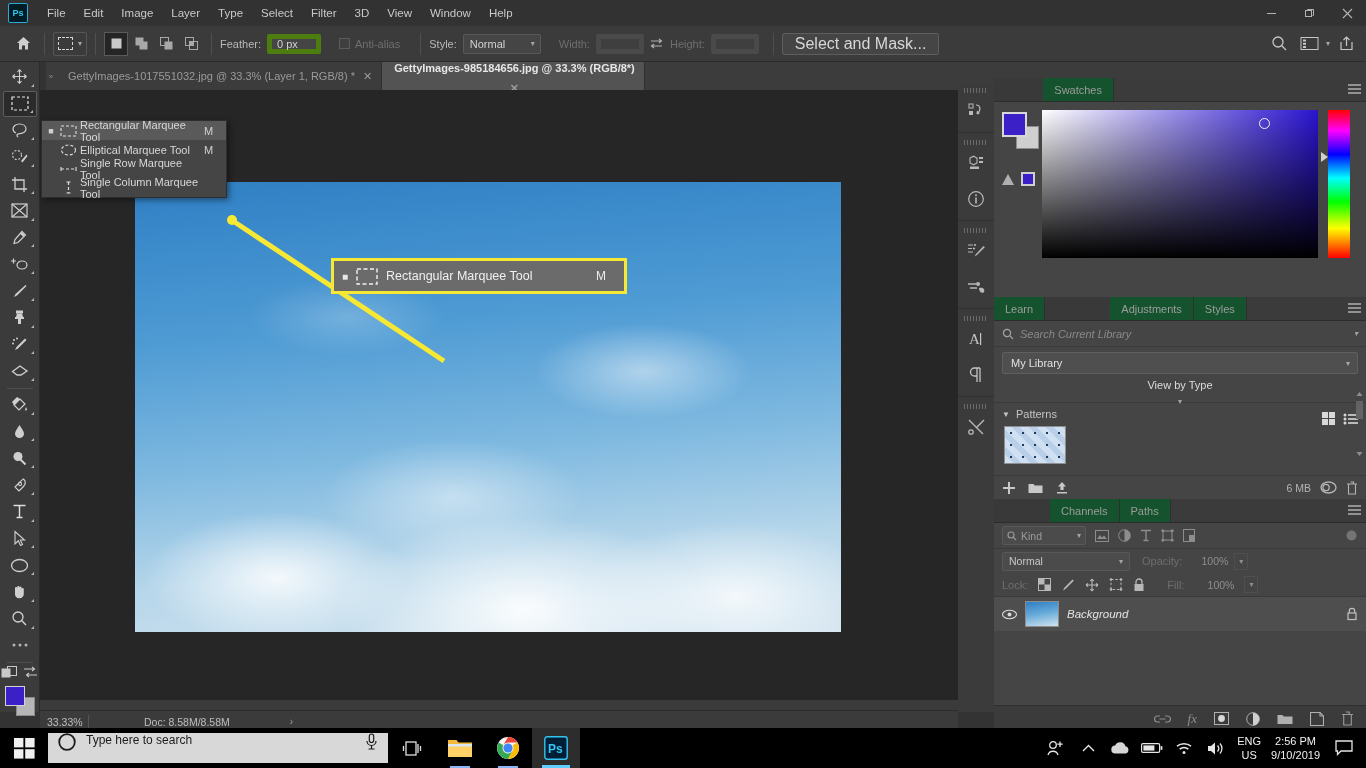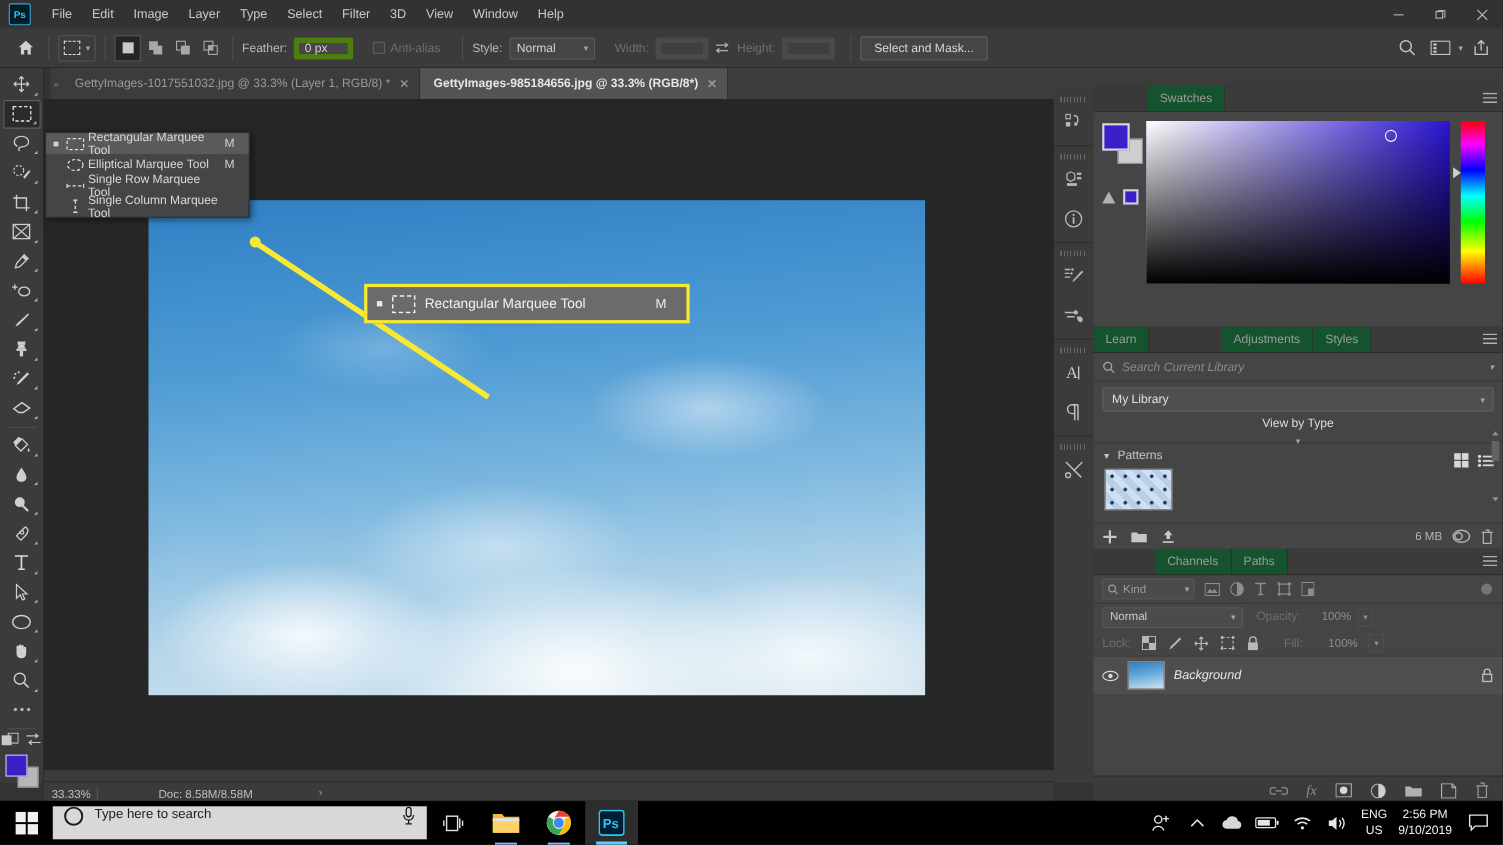--- a/index.html
+++ b/index.html
@@ -68,37 +68,37 @@
     height:20px; color:#d2d2d2; font-size:11px; padding:0 18px 0 6px;
     display:flex; align-items:center; position:relative; min-width:78px;
   }
   .opt-select .chev { position:absolute; right:5px; }
   .checkbox-sq {
     width:11px; height:11px; border:1px solid #5c5c5c; background:#3f3f3f;
     margin-right:5px; display:inline-block;
   }
   .btn-select-mask {
     background:#454545; border:1px solid #5e5e5e; border-radius:2px;
-    height:22px; padding:0 12px; color:#d7d7d7; font-size:11px;
+    height:22px; padding:0 12px; color:#d7d7d7; font-size:16px;
     display:flex; align-items:center;
   }
   .opt-right { position:absolute; right:6px; display:flex; align-items:center; gap:2px; }
   .opt-right .ico { width:28px; height:28px; display:flex; align-items:center; justify-content:center; }
 
   
   .tabbar {
     position:absolute; left:56px; top:62px; width:1326px; height:28px;
     background:#4b4b4b; display:flex; align-items:flex-end;
   }
   .doc-tab {
     height:28px; display:flex; align-items:center; gap:8px;
     padding:0 9px 0 12px; font-size:11px; color:#9a9a9a;
     background:#3c3c3c; border-right:1px solid #2e2e2e;
   }
-  .doc-tab.active { background:#535353; color:#e6e6e6; font-weight:bold; }
+  .doc-tab.active { background:#535353; color:#e6e6e6; font-weight:bold;flex-direction:column; }
   .doc-tab .x { font-size:11px; color:#9a9a9a; }
   .tabbar-spacer { flex:1; background:#3c3c3c; height:28px; }
   .collapse-arrows {
     position:absolute; left:-10px; top:0; width:10px; height:28px;
     background:#3c3c3c; color:#8c8c8c; font-size:8px;
     display:flex; align-items:center; justify-content:center;
   }
   .tabbar-right-arrows {
     width:16px; height:28px; background:#3c3c3c; color:#8c8c8c; font-size:8px;
     display:flex; align-items:center; justify-content:center;

